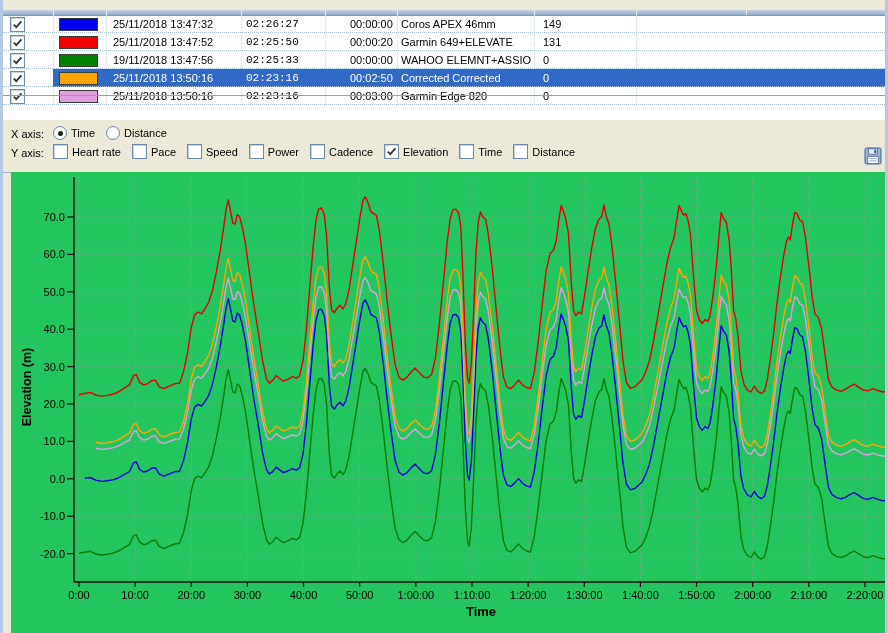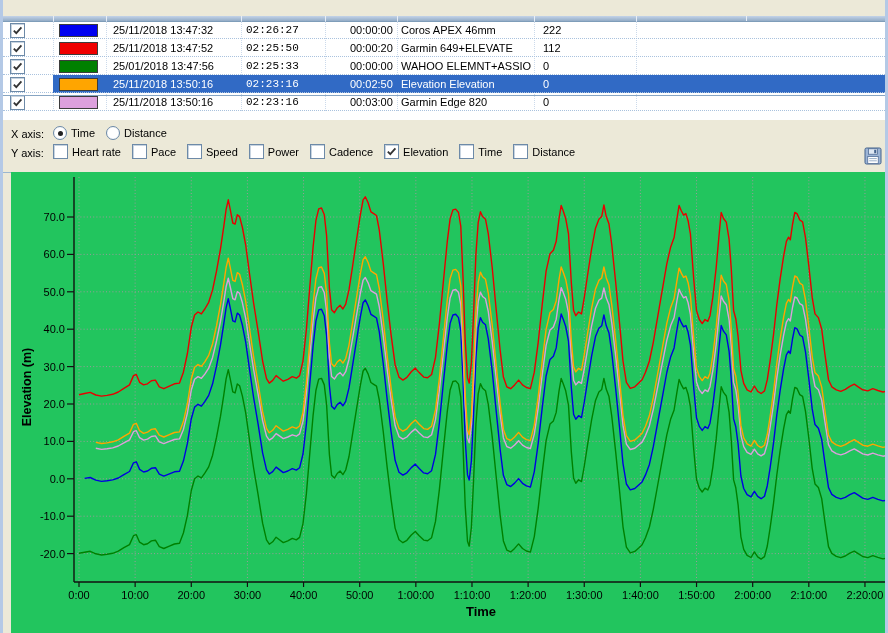--- a/index.html
+++ b/index.html
@@ -4,21 +4,21 @@
 <style>
   html,body{margin:0;padding:0;}
   body{width:888px;height:633px;position:relative;overflow:hidden;
        font-family:"Liberation Sans", sans-serif;background:#ece9d8;}
   #app{position:absolute;inset:0;}
   .win-edge{position:absolute;top:0;bottom:0;width:3px;background:#b4c9e6;z-index:50;}
   .win-edge.left{left:0;}
   .win-edge.right{right:0;}
 
   
-  #tracks{position:absolute;left:3px;right:3px;top:16px;height:118px;background:#ffffff;}
+  #tracks{position:absolute;left:3px;right:3px;top:10px;height:118px;background:#ffffff;}
   #header-strip{position:absolute;left:0;right:0;top:0;height:5px;
      background:linear-gradient(#c3d3e8,#93acc6);border-bottom:1px solid #7f9db9;}
   #header-strip span{position:absolute;top:0;bottom:0;width:1px;background:#e8eef6;}
   .trow{position:absolute;left:0;right:0;height:18px;font-size:11px;color:#000;}
   .trow .rowline{position:absolute;left:0;right:0;bottom:0;border-bottom:1px dotted #a9c2de;}
   .trow.sel .hl{position:absolute;left:50px;right:0;top:0;bottom:0;background:#316ac5;}
   .trow.sel .tcell{color:#ffffff;}
   .tcell{position:absolute;top:0;height:18px;line-height:18px;white-space:nowrap;}
   .c-date{left:110px;} .c-dur{left:243px;font-family:Liberation Mono, monospace;} .c-off{left:330px;margin-left:17px;}
   .c-dev{left:398px;max-width:130px;overflow:hidden;} .c-val{left:540px;}
@@ -88,63 +88,63 @@
           <span class="xp-check">
             <svg width="11" height="11" viewBox="0 0 11 11">
               <path d="M1.8 5.6 L4.3 8.2 L9.4 2.4" stroke="#333" stroke-width="1.8" fill="none"></path>
             </svg>
           </span>
           <span class="swatch" style="background: rgb(0, 0, 240);"></span>
           <div class="tcell c-date">25/11/2018 13:47:32</div>
           <div class="tcell c-dur">02:26:27</div>
           <div class="tcell c-off">00:00:00</div>
           <div class="tcell c-dev">Coros APEX 46mm</div>
-          <div class="tcell c-val">222</div>
+          <div class="tcell c-val">149</div>
         </div>
         <div class="trow" style="top: 23px; text-align: center;">
           <div class="rowline"></div>
           <span class="xp-check">
             <svg width="11" height="11" viewBox="0 0 11 11">
               <path d="M1.8 5.6 L4.3 8.2 L9.4 2.4" stroke="#333" stroke-width="1.8" fill="none"></path>
             </svg>
           </span>
           <span class="swatch" style="background: rgb(240, 0, 0);"></span>
           <div class="tcell c-date">25/11/2018 13:47:52</div>
           <div class="tcell c-dur">02:25:50</div>
           <div class="tcell c-off">00:00:20</div>
           <div class="tcell c-dev">Garmin 649+ELEVATE</div>
-          <div class="tcell c-val">112</div>
+          <div class="tcell c-val">131</div>
         </div>
         <div class="trow" style="top: 41px;">
           <div class="rowline"></div>
           <span class="xp-check">
             <svg width="11" height="11" viewBox="0 0 11 11">
               <path d="M1.8 5.6 L4.3 8.2 L9.4 2.4" stroke="#333" stroke-width="1.8" fill="none"></path>
             </svg>
           </span>
           <span class="swatch" style="background: rgb(0, 128, 0);"></span>
-          <div class="tcell c-date">25/01/2018 13:47:56</div>
+          <div class="tcell c-date">19/11/2018 13:47:56</div>
           <div class="tcell c-dur">02:25:33</div>
           <div class="tcell c-off">00:00:00</div>
           <div class="tcell c-dev">WAHOO  ELEMNT+ASSIOM...</div>
           <div class="tcell c-val">0</div>
         </div>
         <div class="trow sel" style="top: 59px;">
           <div class="hl"></div>
           <div class="rowline"></div>
           <span class="xp-check">
             <svg width="11" height="11" viewBox="0 0 11 11">
               <path d="M1.8 5.6 L4.3 8.2 L9.4 2.4" stroke="#333" stroke-width="1.8" fill="none"></path>
             </svg>
           </span>
           <span class="swatch" style="background: rgb(255, 165, 0);"></span>
           <div class="tcell c-date">25/11/2018 13:50:16</div>
           <div class="tcell c-dur">02:23:16</div>
           <div class="tcell c-off">00:02:50</div>
-          <div class="tcell c-dev">Elevation Elevation</div>
+          <div class="tcell c-dev">Corrected Corrected</div>
           <div class="tcell c-val">0</div>
         </div>
         <div class="trow" style="top: 77px;">
           <div class="rowline"></div>
           <span class="xp-check">
             <svg width="11" height="11" viewBox="0 0 11 11">
               <path d="M1.8 5.6 L4.3 8.2 L9.4 2.4" stroke="#333" stroke-width="1.8" fill="none"></path>
             </svg>
           </span>
           <span class="swatch" style="background: rgb(221, 160, 221);"></span>

